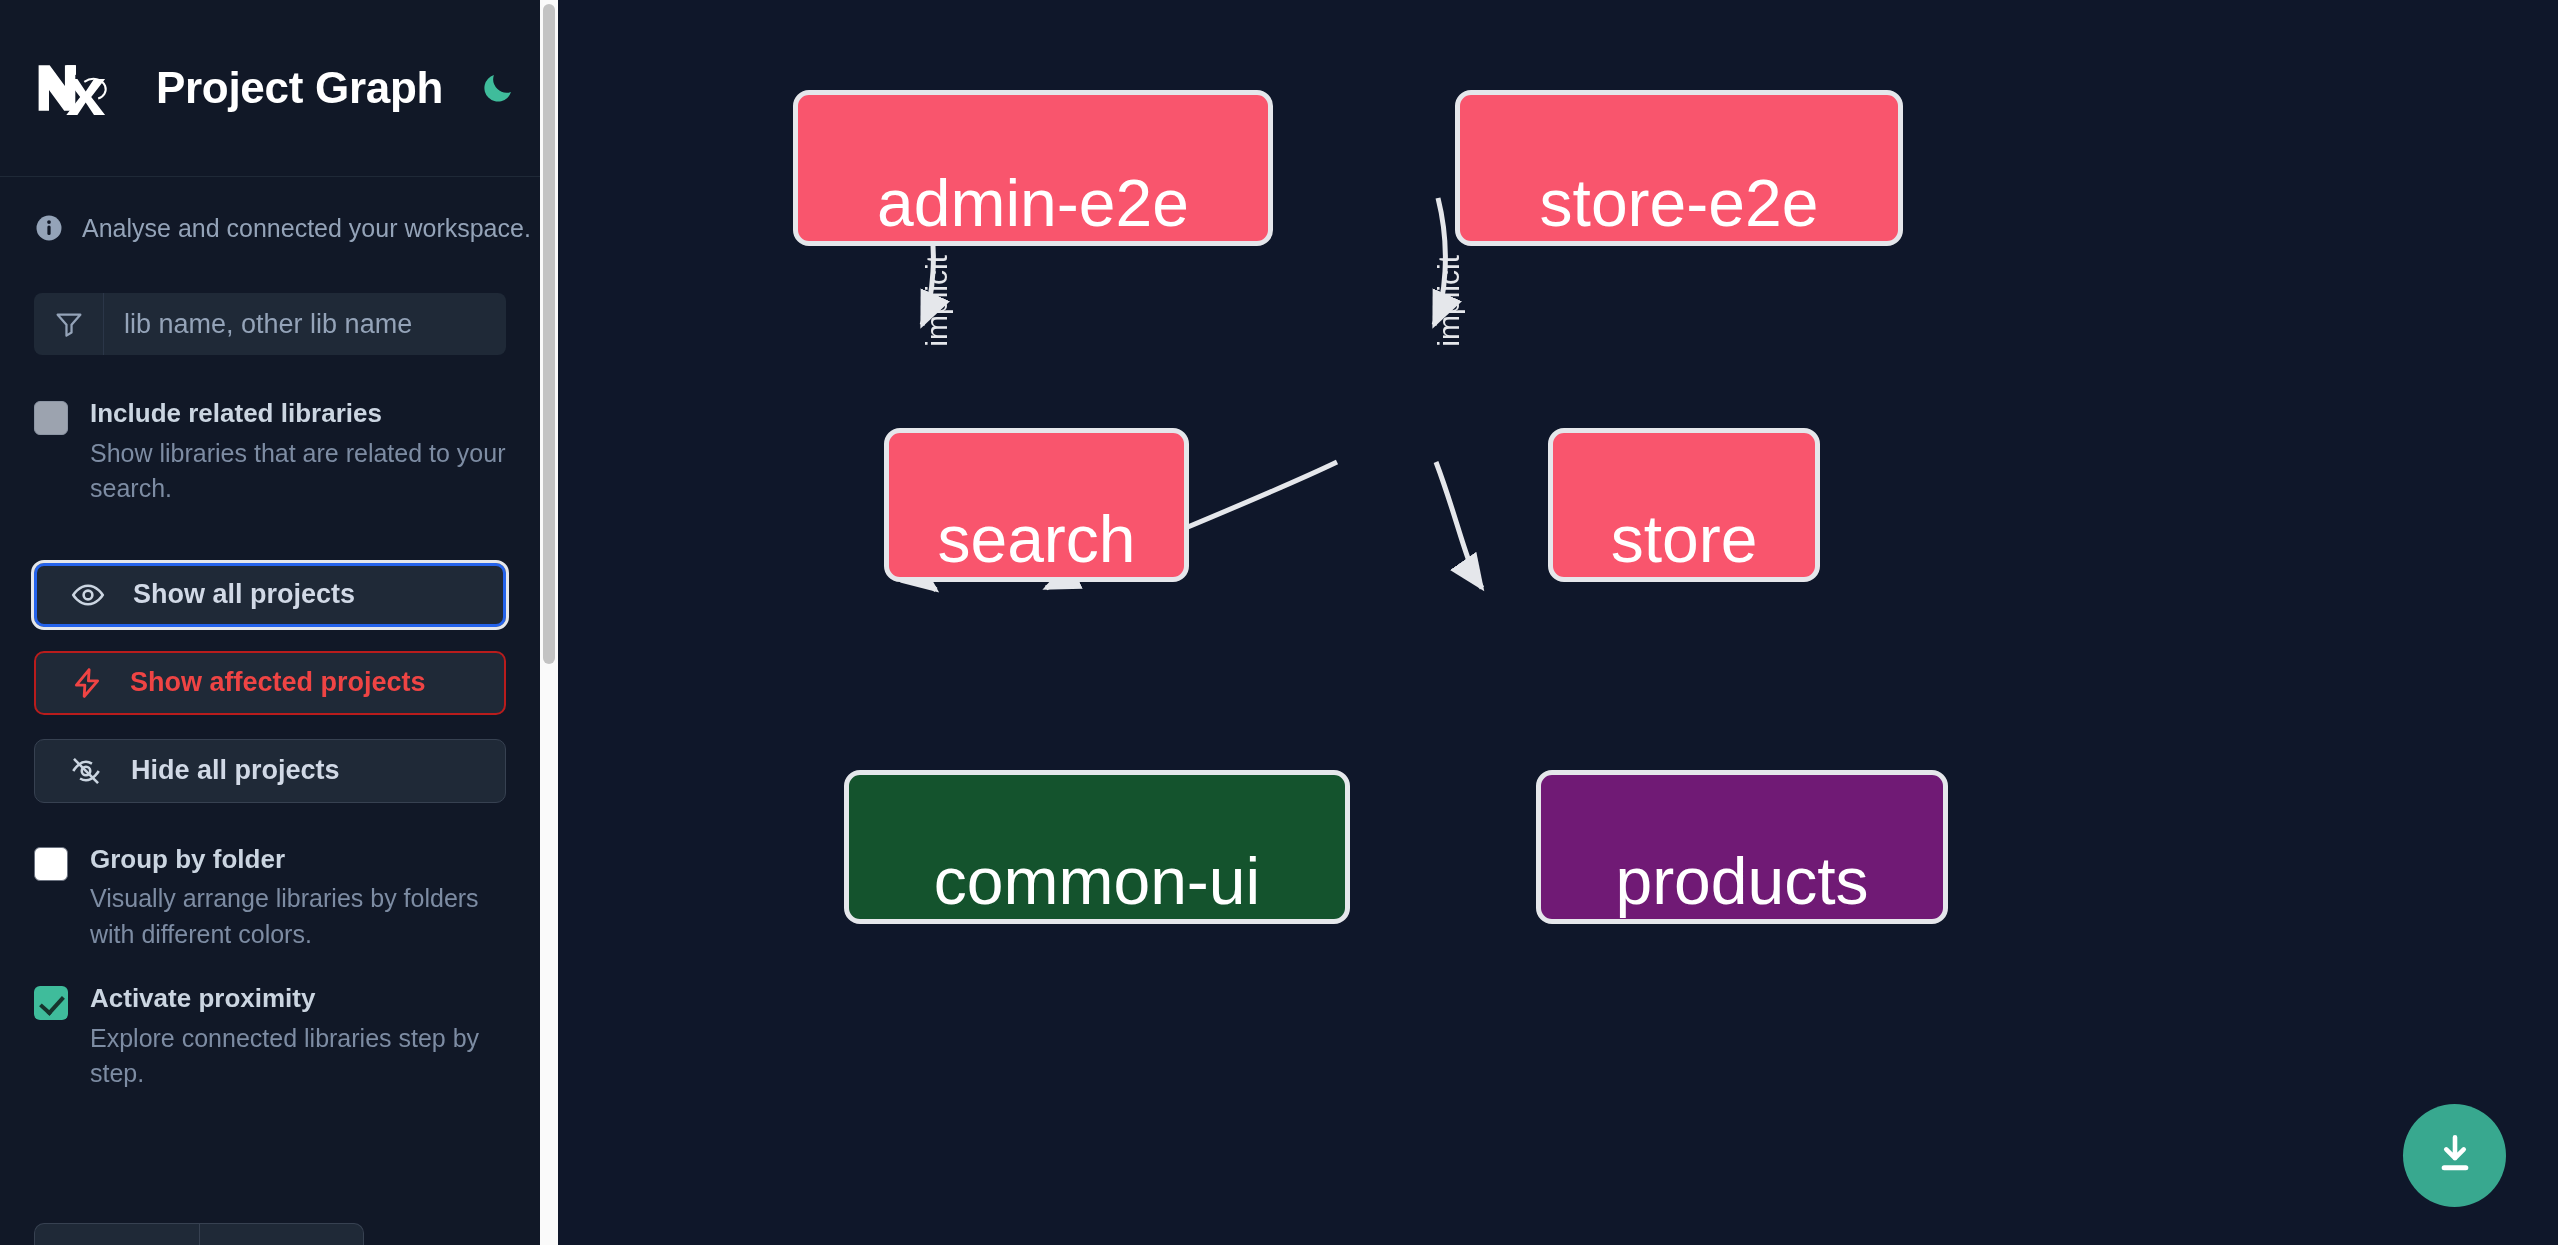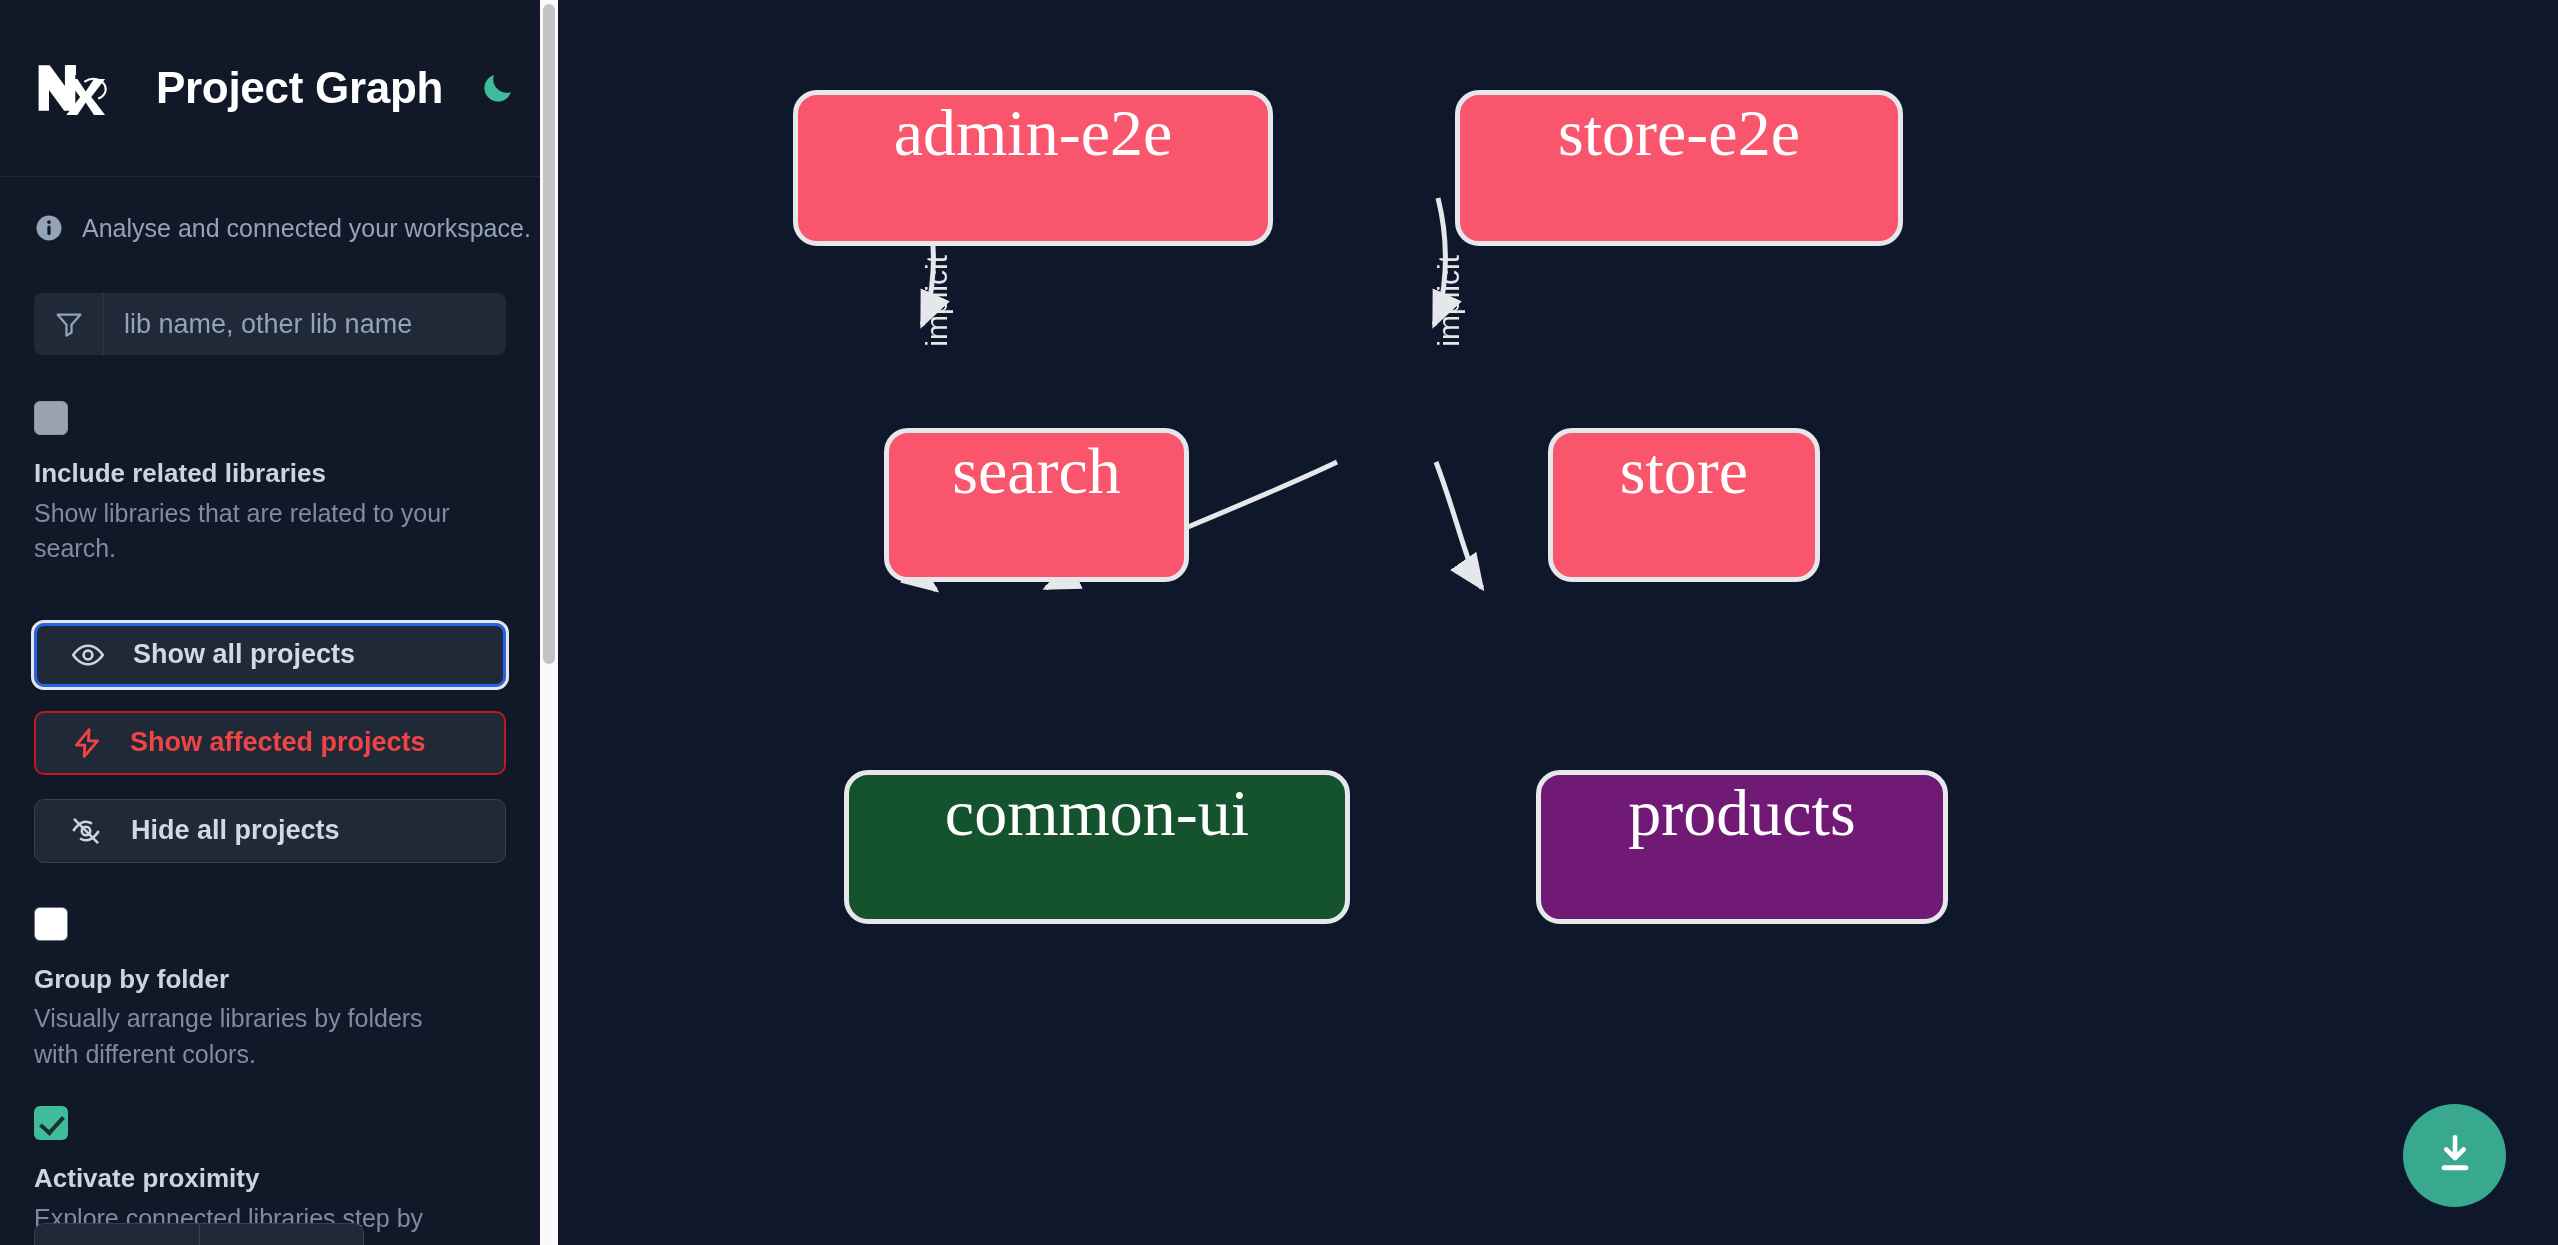--- a/index.html
+++ b/index.html
@@ -98,21 +98,20 @@
   }
   .search-input::placeholder { color: #94A3B8; opacity: 1; }
 
   
   .check-row {
     display: flex;
     padding: 0 34px;
     gap: 22px;
     align-items: flex-start;
     cursor: pointer;
-    flex-direction: column;
   }
   .check-row.r1 { margin-top: 42px; }
   .check-row.r2 { margin-top: 40px; }
   .check-row.r3 { margin-top: 30px; }
   .cb {
     width: 34px; height: 34px;
     flex: 0 0 34px;
     border-radius: 6px;
     margin-top: 4px;
     position: relative;
@@ -205,26 +204,25 @@
     position: relative;
     flex: 1 1 auto;
     height: 1245px;
     background: #0F172A;
     overflow: hidden;
   }
   .graph-svg { position: absolute; inset: 0; width: 100%; height: 100%; }
   .node {
     position: absolute;
     display: flex;
-    align-items: flex-start;
+    align-items: flex-end;
     justify-content: center;
-    border-radius: 24px;
+    border-radius: 16px;
     border: 5px solid #E5E7EB;
     cursor: pointer;
-    font-family: Liberation Serif, serif;
   }
   .node-label {
     color: #FFFFFF;
     font-size: 66px;
     font-weight: 400;
     letter-spacing: 0px;
     white-space: nowrap;
   }
 
   

